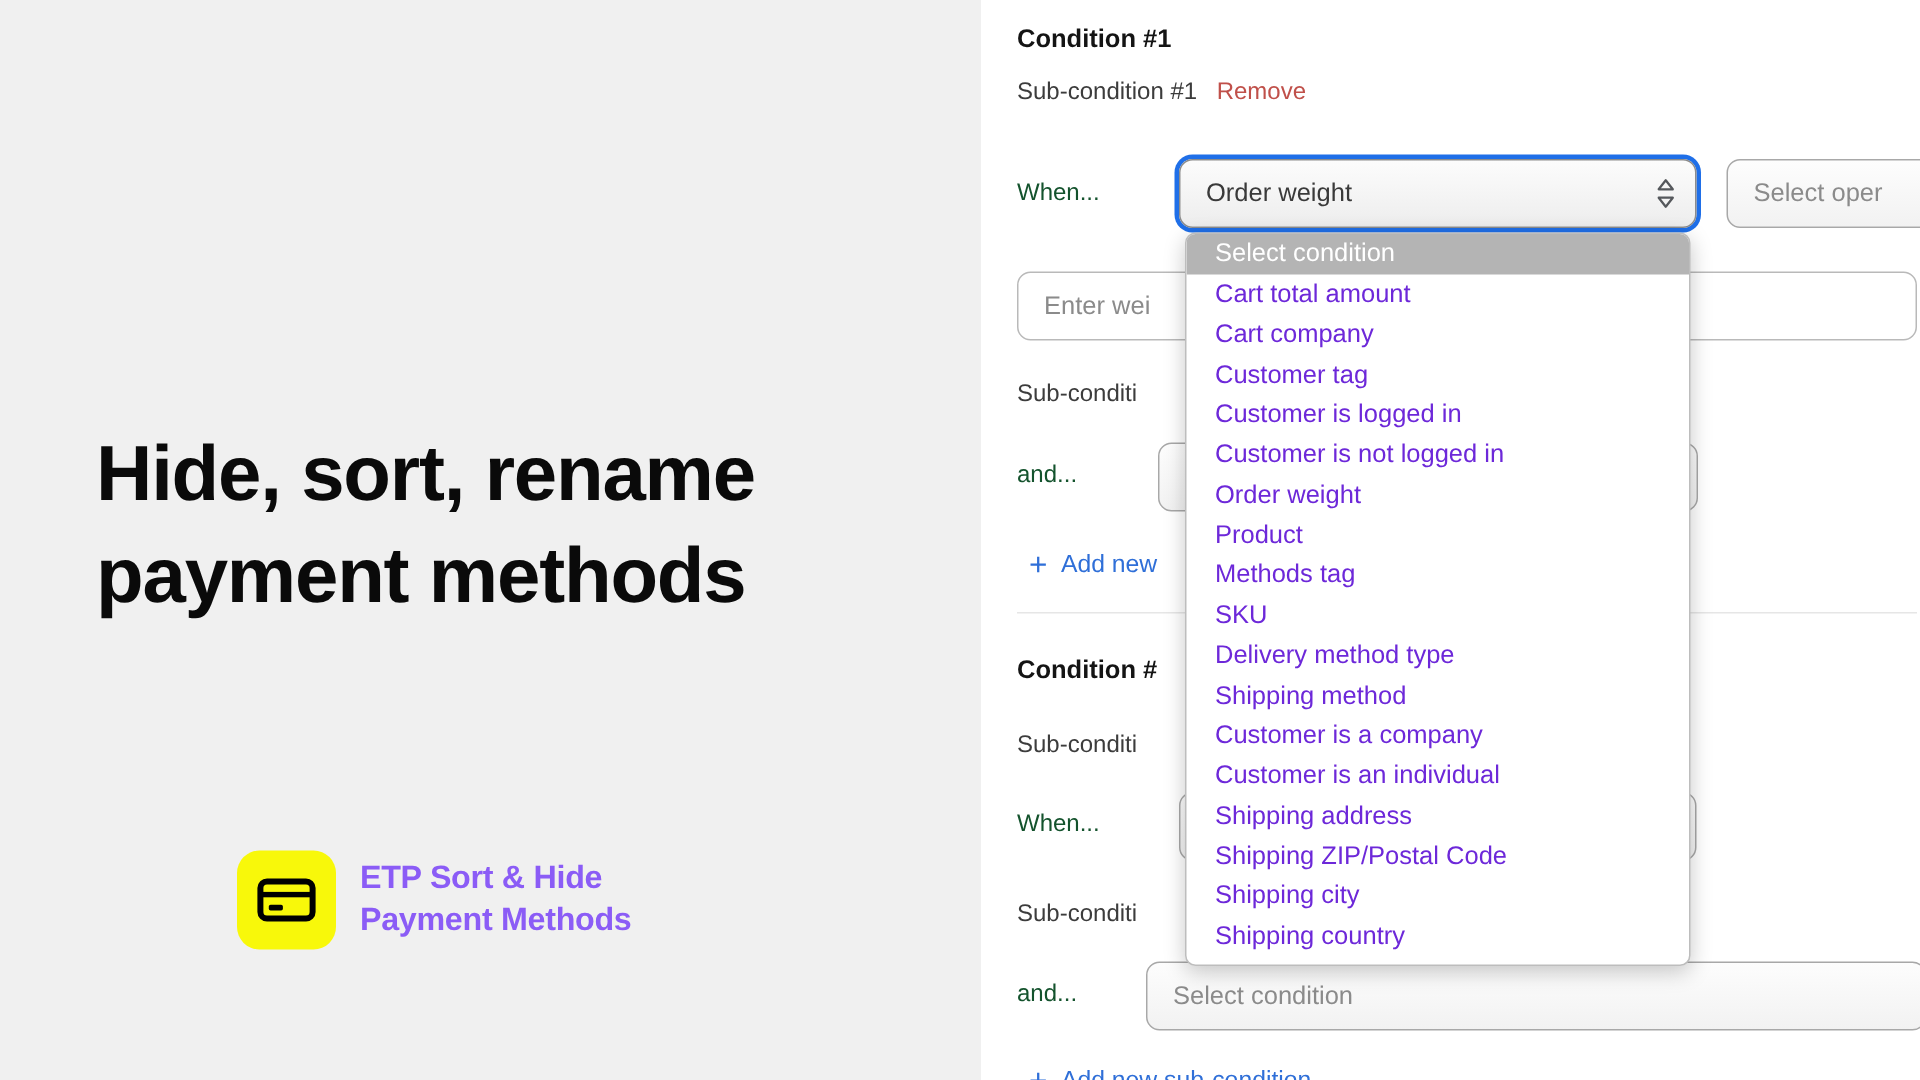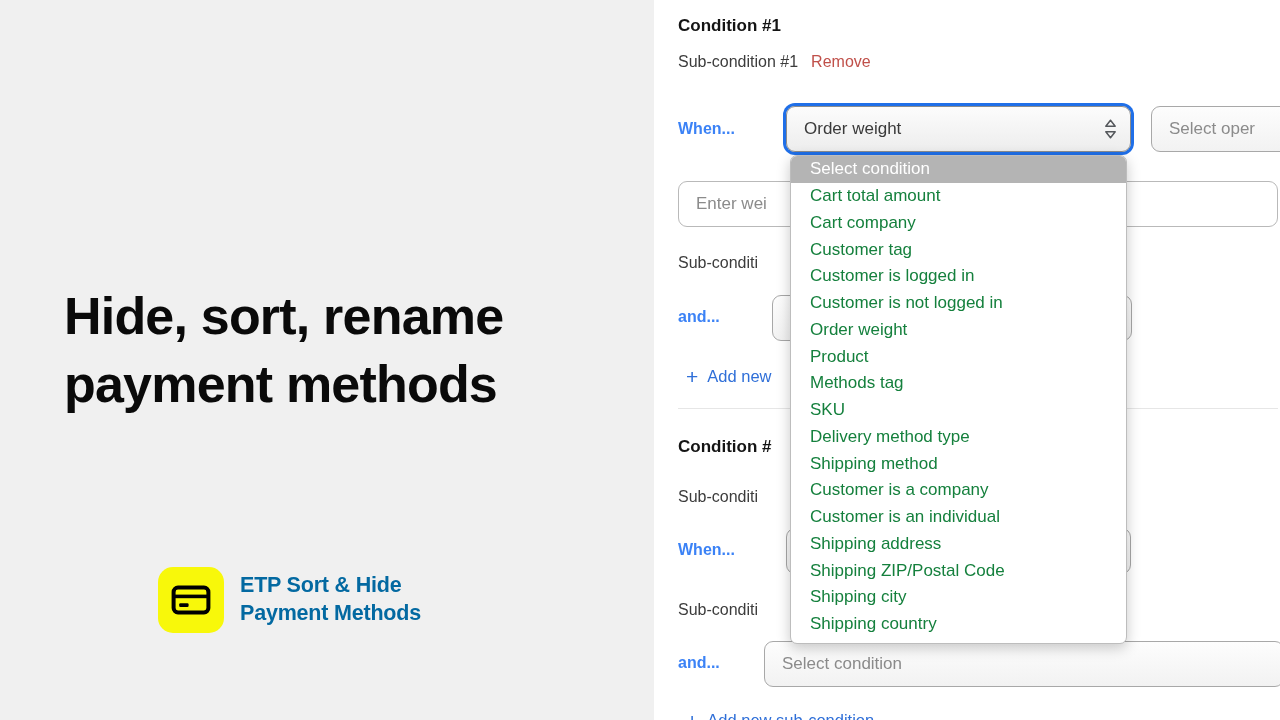--- a/index.html
+++ b/index.html
@@ -34,21 +34,21 @@
     display: flex; align-items: center; gap: 16px;
   }
   .brand-logo {
     width: 66px; height: 66px;
     background: #f8f80a;
     border-radius: 15px;
     display: flex; align-items: center; justify-content: center;
     flex: none;
   }
   .brand-text {
-    font-size: 21.5px; font-weight: 700; color: #0369a1;
+    font-size: 21.5px; font-weight: 700; color: #8b5cf6;
     line-height: 1.28; letter-spacing: -0.2px;
   }
   .brand-text .line { display: block; white-space: nowrap; }
 
   
   .right-panel {
     position: absolute; left: 654px; top: 0;
     width: 626px; height: 720px;
     background: #ffffff;
     overflow: hidden;
@@ -63,21 +63,21 @@
   .subcond-row {
     position: absolute;
     font-size: 16px; color: #3c3c3c;
     white-space: nowrap;
     display: flex; align-items: baseline; gap: 13px;
   }
   .remove-link { color: #c0504a; cursor: pointer; }
 
   .when-label {
     position: absolute;
-    font-size: 16px; font-weight: 700; color: #3b82f6;
+    font-size: 16px; font-weight: 400; color: #14532d;
     white-space: nowrap;
   }
 
   
   .field {
     position: absolute;
     height: 46px;
     border: 1px solid #a8a8a8;
     border-radius: 9px;
     background: linear-gradient(180deg, #fdfdfd 0%, #f2f2f2 100%);
@@ -132,21 +132,21 @@
     box-shadow: 0 4px 14px rgba(0,0,0,0.22);
     padding: 0 0 5px 0;
     overflow: hidden;
     z-index: 40;
   }
   .dd-item {
     height: 26.75px;
     display: flex; align-items: center;
     padding: 0 10px 0 19px;
     font-size: 17px;
-    color: #15803d;
+    color: #6d28d9;
     white-space: nowrap;
     cursor: pointer;
   }
   .dd-item.selected {
     background: #b4b4b4;
     color: #ffffff;
   }
 </style>
 </head>
 <body>

